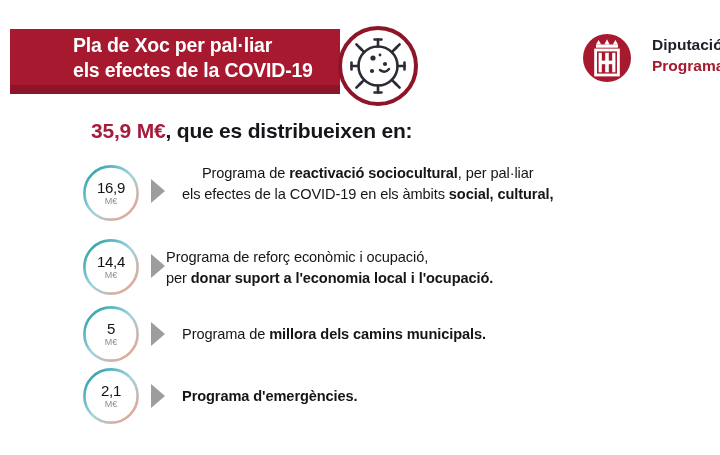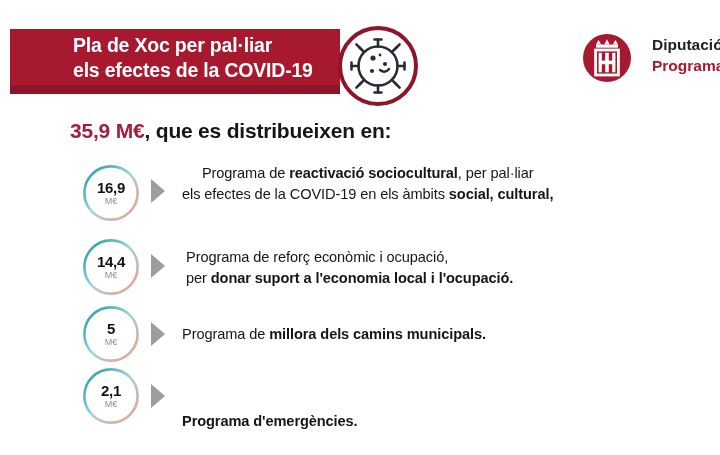--- a/index.html
+++ b/index.html
@@ -46,21 +46,21 @@
   .logo-mark{position:absolute;left:0;top:1px;width:50px;height:50px;}
   .logo-text{
     position:absolute;left:58px;top:2px;
     font-size:15.5px;font-weight:bold;line-height:21px;margin-left:12px;
   }
   .logo-l1{color:#1d1f2a;display:block;}
   .logo-l2{color:#a6192e;display:block;}
 
   
   .headline{
-    position:absolute;left:70px;top:119px;
+    position:absolute;left:91px;top:119px;
     font-size:21px;font-weight:bold;letter-spacing:-0.2px;
     color:#16161a;white-space:nowrap;
   }
   .headline .amount{color:#a61c3c;}
 
   
   .items{position:absolute;left:0;top:158px;width:720px;}
   .item{position:relative;height:0;}
 
   .circle{
@@ -68,21 +68,21 @@
     width:58px;height:58px;
     border-radius:50%;
   }
   .circle .ring{position:absolute;left:0;top:0;width:58px;height:58px;}
   .circle-inner{
     position:absolute;left:0;top:0;width:58px;height:58px;
     display:flex;flex-direction:column;
     align-items:center;justify-content:center;
   }
   .circle-val{
-    font-size:15px;font-weight:bold;color:#121212;
+    font-size:15px;font-weight:normal;color:#121212;
     line-height:14px;letter-spacing:-0.3px;
   }
   .circle-unit{
     font-size:9px;color:#8e8e93;line-height:10px;margin-top:1px;
     font-weight:normal;
   }
 
   .arrow{position:absolute;width:16px;height:26px;}
 
   .itext{
@@ -198,21 +198,21 @@
       <div class="circle-inner">
         <span class="circle-val">14,4</span>
         <span class="circle-unit">M€</span>
       </div>
     </div>
     <div class="arrow" style="left:150px;top:95px;">
       <svg viewBox="0 0 16 26" width="16" height="26" aria-hidden="true">
         <path d="M1 1 L15 13 L1 25 Z" fill="#9d9d9d"></path>
       </svg>
     </div>
-    <div class="itext" style="left:186px;top:89px;">
+    <div class="itext" style="left:166px;top:89px;">
       <span class="ln"><span>Programa de reforç econòmic i ocupació,</span></span>
       <span class="ln"><span>per </span><b>donar suport a l'economia local i l'ocupació.</b></span>
     </div>
   </div>
 
   <div class="item">
     <div class="circle" style="left:82px;top:147px;">
       <svg class="ring" viewBox="0 0 58 58" aria-hidden="true">
         <circle cx="29" cy="29" r="26.6" fill="#ffffff" stroke="url(#g1)" stroke-width="2.6"></circle>
       </svg>
@@ -239,18 +239,18 @@
       <div class="circle-inner">
         <span class="circle-val">2,1</span>
         <span class="circle-unit">M€</span>
       </div>
     </div>
     <div class="arrow" style="left:150px;top:225px;">
       <svg viewBox="0 0 16 26" width="16" height="26" aria-hidden="true">
         <path d="M1 1 L15 13 L1 25 Z" fill="#9d9d9d"></path>
       </svg>
     </div>
-    <div class="itext" style="left:182px;top:228px;margin-top:25px;">
+    <div class="itext" style="left:182px;top:228px;">
       <span class="ln"><b>Programa d'emergències.</b></span>
     </div>
   </div>
 
 </div>
 
 </body></html>

